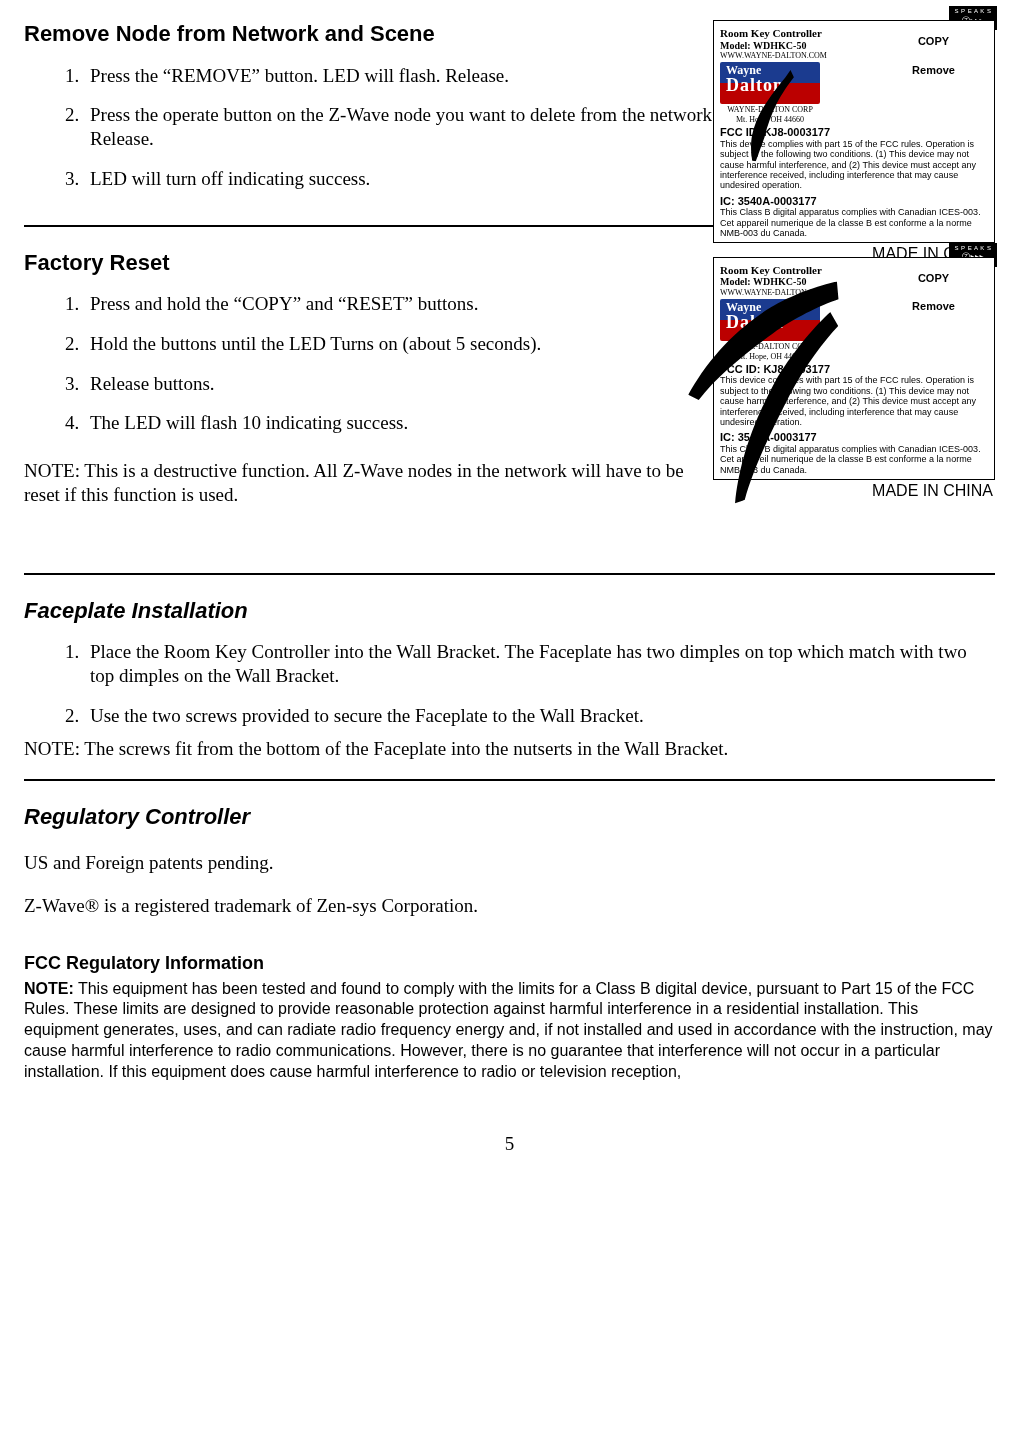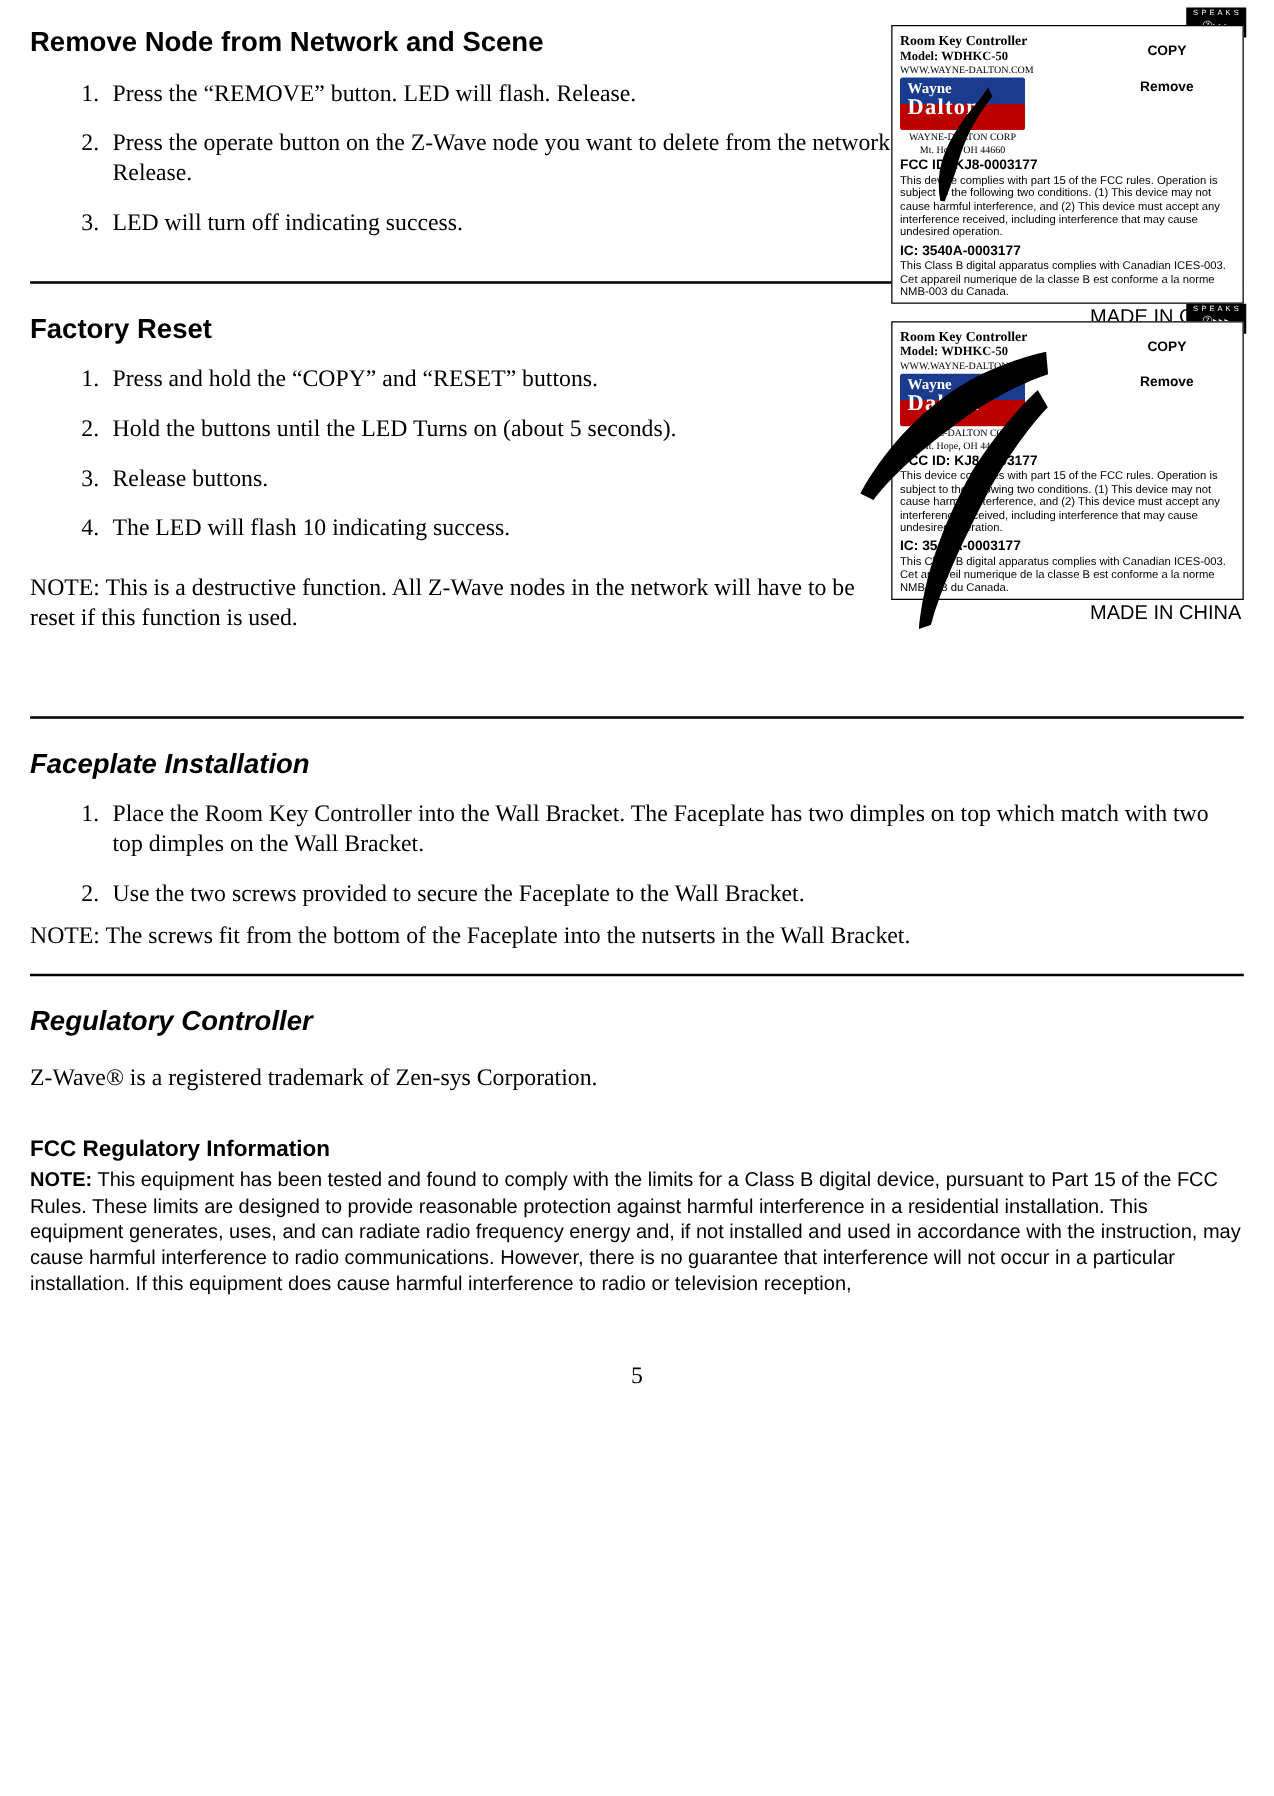--- a/index.html
+++ b/index.html
@@ -310,20 +310,21 @@
     <li>Place the Room Key Controller into the Wall Bracket.  The Faceplate has two dimples on top which match with two top dimples on the Wall Bracket.</li>
     <li>Use the two screws provided to secure the Faceplate to the Wall Bracket.</li>
   </ol>
   <p>NOTE:  The screws fit from the bottom of the Faceplate into the nutserts in the Wall Bracket.</p>
 </div>
 
 <hr class="divider">
 
 <div class="section">
   <h2 class="italic">Regulatory Controller</h2>
+  <p style="margin-top:20px;">US and Foreign patents pending.</p>
   <p style="margin-top:20px;">Z-Wave® is a registered trademark of Zen-sys Corporation.</p>
 
   <h3 class="arial" style="margin-top:34px;">FCC Regulatory Information</h3>
   <p class="arial-small">
     <b>NOTE:</b><span> This equipment has been tested and found to comply with the limits for a Class B digital device, pursuant to Part 15 of the FCC Rules.  These limits are designed to provide reasonable protection against harmful interference in a residential installation.  This equipment generates, uses, and can radiate radio frequency energy and, if not installed and used in accordance with the instruction, may cause harmful interference to radio communications.  However, there is no guarantee that interference will not occur in a particular installation.  If this equipment does cause harmful interference to radio or television reception,</span>
   </p>
 </div>
 
 <div class="page-num">5</div>
 

